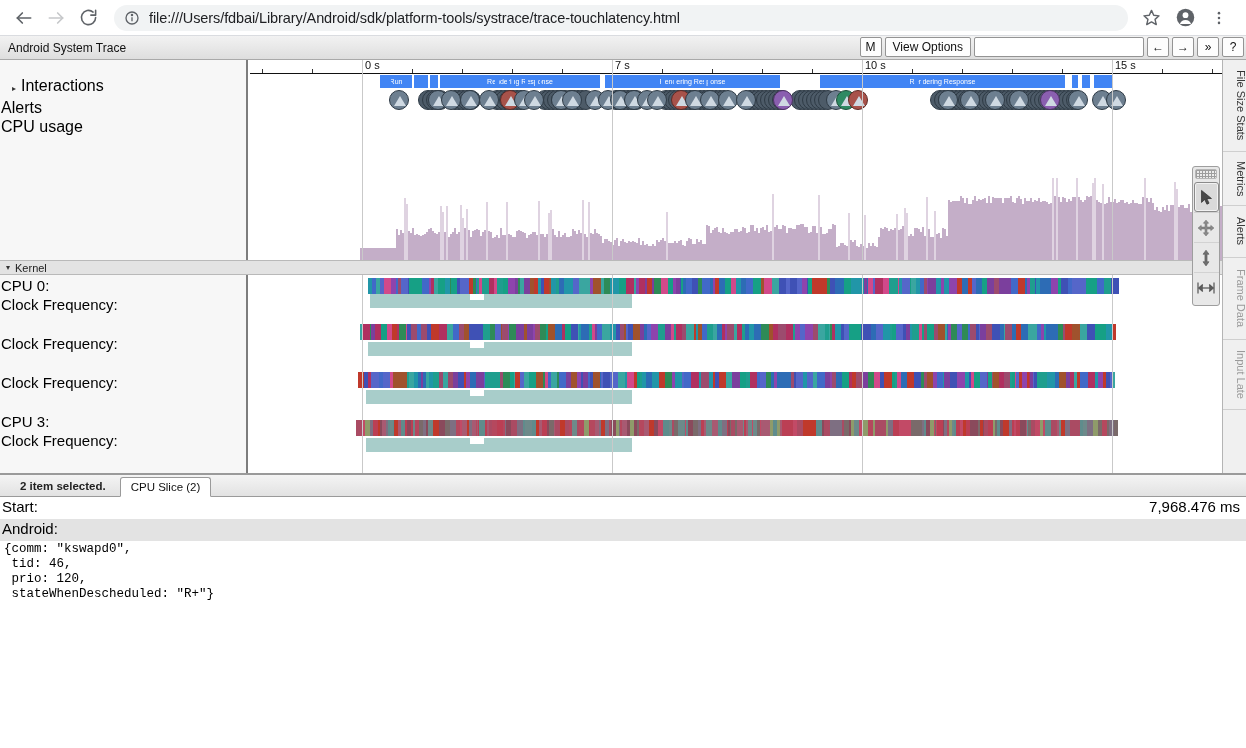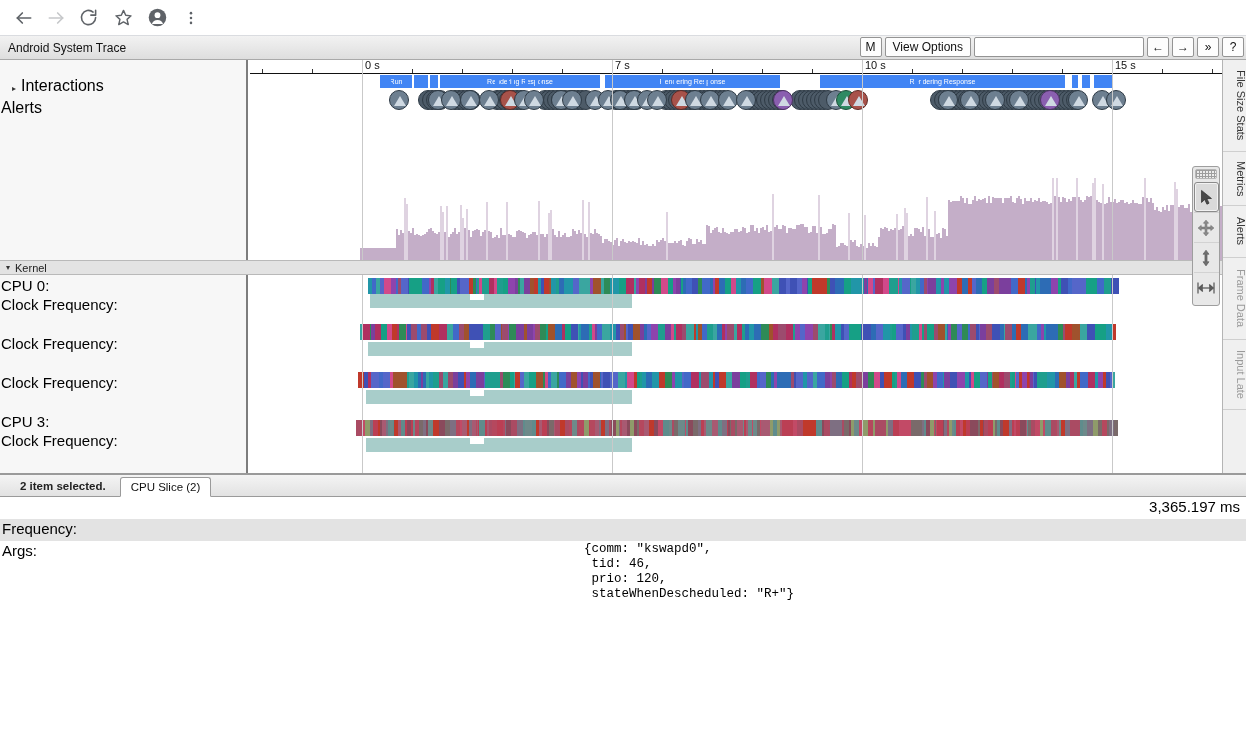--- a/index.html
+++ b/index.html
@@ -306,20 +306,30 @@
     <svg width="20" height="20" viewBox="0 0 24 24" fill="none" stroke="currentColor" stroke-width="2" stroke-linecap="round" stroke-linejoin="round">
         <line x1="4" y1="12" x2="20" y2="12"></line>
         <polyline points="14,6 20,12 14,18"></polyline>
       </svg>
   </div>
   <div class="nav-btn">
     <svg width="19" height="19" viewBox="0 0 24 24" fill="none" stroke="currentColor" stroke-width="2" stroke-linecap="round" stroke-linejoin="round">
         <path d="M21 12a9 9 0 1 1-3.2-6.9"></path>
         <polyline points="21,3 21,9 15,9"></polyline>
       </svg>
+  </div>
+  <div id="omnibox">
+    <span class="info-icon">
+      <svg width="16" height="16" viewBox="0 0 24 24" fill="none" stroke="currentColor" stroke-width="2">
+          <circle cx="12" cy="12" r="9"></circle>
+          <line x1="12" y1="11" x2="12" y2="17"></line>
+          <circle cx="12" cy="7.5" r="0.9" fill="currentColor"></circle>
+        </svg>
+    </span>
+    <span id="url-text">file:///Users/fdbai/Library/Android/sdk/platform-tools/systrace/trace-touchlatency.html</span>
   </div>
   <div class="chrome-right">
     <div class="nav-btn">
       <svg width="19" height="19" viewBox="0 0 24 24" fill="none" stroke="currentColor" stroke-width="1.8" stroke-linejoin="round">
           <polygon points="12,3 14.8,9.2 21.5,9.9 16.5,14.4 18,21 12,17.6 6,21 7.5,14.4 2.5,9.9 9.2,9.2"></polygon>
         </svg>
     </div>
     <div class="nav-btn">
       <svg width="21" height="21" viewBox="0 0 24 24" fill="currentColor">
           <circle cx="12" cy="12" r="10"></circle>
@@ -351,20 +361,21 @@
 </div>
 
 <div id="trace-area">
 
   <div id="track-labels">
     <div style="height:16px"></div>
     <div class="label-row big ind">
       <span class="caret">▸</span><span>Interactions</span>
     </div>
     <div class="label-row big">Alerts</div>
+    <div class="label-row big">CPU usage</div>
 
     <div class="group-header" style="position:absolute;top:200px">
       <span class="caret">▾</span>
         <span>Kernel</span>
     </div>
 
     <div style="position:absolute;top:216px;left:0;width:246px">
       <div class="label-row">CPU 0:</div>
       <div class="label-row">Clock Frequency:</div>
       <div style="height:20px"></div>
@@ -1884,27 +1895,27 @@
     </div>
 </div>
 
 <div id="details">
   <div id="details-tabbar">
     <div id="sel-count">2 item selected.</div>
     <div id="tab-cpuslice">CPU Slice (2)</div>
   </div>
   <div id="details-rows">
       <div class="drow">
-        <div class="dval">3,365.197 ms</div>
+        <div class="dkey">Start:</div>
+        <div class="dval">7,968.476 ms</div>
       </div>
       <div class="drow alt">
-        <div class="dkey">Frequency:</div>
+        <div class="dkey">Android:</div>
       </div>
       <div class="drow" id="args-row">
-        <div class="dkey">Args:</div>
         <div class="dval mono">{comm: "kswapd0",
  tid: 46,
  prio: 120,
  stateWhenDescheduled: "R+"}</div>
       </div>
     </div>
   <div id="footer-blank"></div>
 </div>
 
 </body></html>

